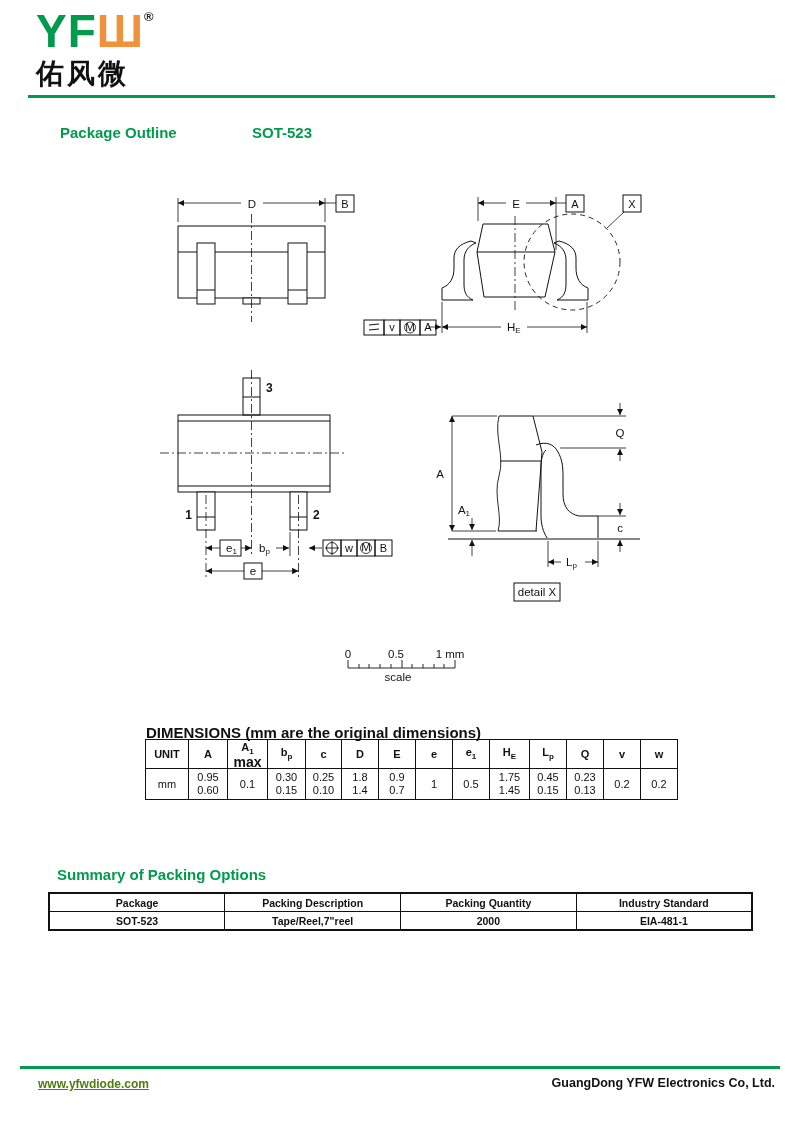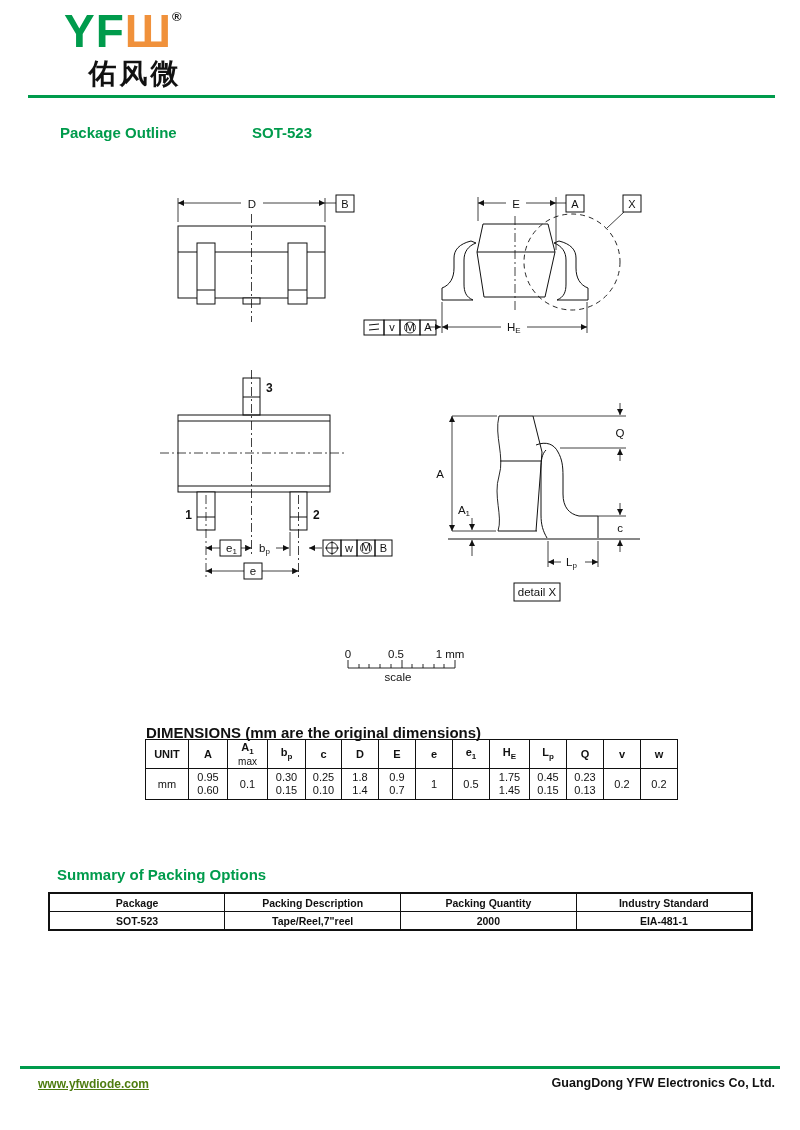--- a/index.html
+++ b/index.html
@@ -1,45 +1,45 @@
 <!DOCTYPE html>
 <html><head>
 <meta charset="utf-8">
 <style>
   html,body{margin:0;padding:0;background:#e8e8e8;}
   .page{position:relative;width:800px;height:1130px;background:#ffffff;margin:0 auto;
         font-family:"Liberation Sans",sans-serif;color:#111;overflow:hidden;}
   .abs{position:absolute;}
 
   
-  .logo-row1{font-weight:bold;font-size:46px;line-height:0.95;letter-spacing:1px;margin-left:28px;}
+  .logo-row1{font-weight:bold;font-size:46px;line-height:0.95;letter-spacing:1px;}
   .logo-yf{color:#009B4C;}
   .logo-mark{color:#F0913B;}
   .logo-reg{font-size:13px;font-weight:bold;color:#222;vertical-align:26px;letter-spacing:0;}
-  .logo-cn{font-size:28px;font-weight:bold;letter-spacing:3px;color:#111;margin-top:1px;text-align:right;}
+  .logo-cn{font-size:28px;font-weight:bold;letter-spacing:3px;color:#111;margin-top:1px;}
   .doc-title{right:25px;top:69px;font-size:20px;font-weight:bold;white-space:pre;letter-spacing:0.5px;}
   .hline{background:#009B4C;}
 
   .sec-head{font-size:15px;font-weight:bold;color:#009B4C;}
 
   
   svg{font-family:"Liberation Sans",sans-serif;}
   svg text{fill:#111;font-size:11.5px;}
   .pin-num{font-weight:bold;font-size:12px;}
   .boxtxt{font-size:11px;}
   .small{font-size:8px;}
 
   
   .dim-title{font-size:15px;font-weight:bold;text-align:right;}
   table{border-collapse:collapse;}
   .dimtbl th,.dimtbl td{border:1px solid #111;text-align:center;vertical-align:middle;padding:0;}
   .dimtbl th{height:28px;font-size:11px;font-weight:bold;}
   .dimtbl td{height:30px;font-size:11px;font-weight:normal;}
   .dimtbl sub{font-size:8px;}
-  .hmax{display:block;font-size:10px;line-height:10px;font-weight:normal;}
+  .hmax{display:block;font-size:14px;line-height:10px;font-weight:bold;}
   .v-line{line-height:13px;}
 
   
   .packtbl{border:2px solid #111;}
   .packtbl th,.packtbl td{border:1px solid #111;text-align:center;vertical-align:middle;
       font-size:10.5px;font-weight:bold;height:17px;padding:0;}
 
   
   .site{font-size:12px;font-weight:bold;color:#4d7c0f;text-decoration:underline;cursor:pointer;}
   .pageno{left:0;right:0;text-align:center;font-size:11px;font-weight:bold;}

